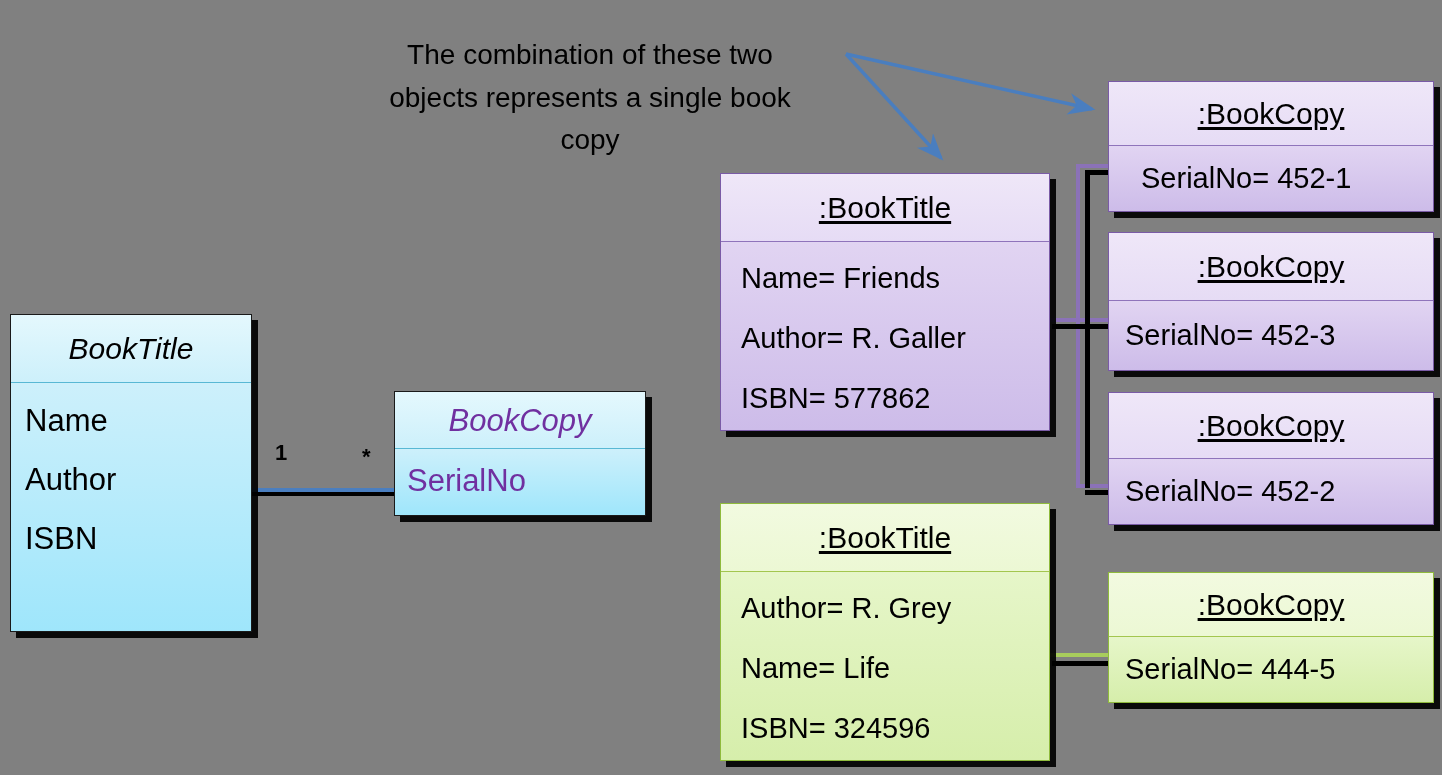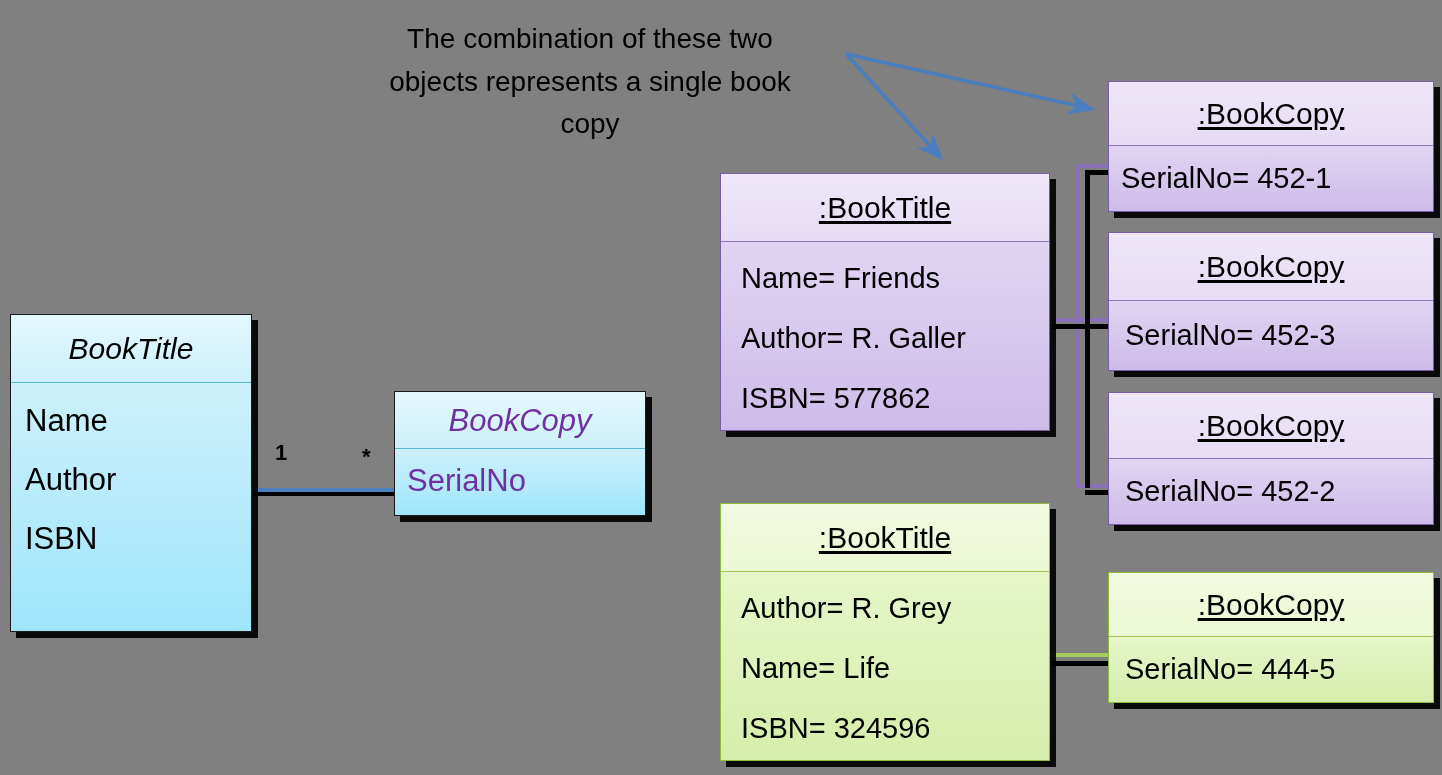--- a/index.html
+++ b/index.html
@@ -147,21 +147,21 @@
     width: 1442px;
     height: 775px;
     pointer-events: none;
   }
 </style>
 </head>
 <body>
 
 <div id="canvas">
 
-  <div id="note" style="left:340px; top:18px; width:500px;">The combination of these two
+  <div id="note" style="left:340px; top:34px; width:500px;">The combination of these two
 objects represents a single book
 copy</div>
 
   <svg class="overlay">
     <defs>
       <marker id="ahead" markerWidth="9" markerHeight="9" refX="7" refY="3.2" orient="auto" markerUnits="strokeWidth">
         <path d="M0,0 L8,3.2 L0,6.4 L2.4,3.2 Z" fill="#4a7ebf"></path>
       </marker>
     </defs>
     <line x1="846" y1="54" x2="1092" y2="109" stroke="#4a7ebf" stroke-width="3.4" marker-end="url(#ahead)"></line>
@@ -215,21 +215,21 @@
       <div class="uml-attr obj-attr" style="line-height:60px;">Name= Friends</div>
       <div class="uml-attr obj-attr" style="line-height:60px;">Author= R. Galler</div>
       <div class="uml-attr obj-attr" style="line-height:60px;">ISBN= 577862</div>
     </div>
   </div>
 
   <div class="uml-box obj-purple" style="left:1108px; top:81px; width:326px; height:131px;">
     <div class="uml-head" style="height:64px; line-height:64px;">
       <span class="obj-title">:BookCopy</span>
     </div>
-    <div class="uml-body" style="height:65px; padding:0 0 0 12px;">
+    <div class="uml-body" style="height:65px; padding:0 0 0 32px;">
       <div class="uml-attr obj-attr" style="line-height:64px;">SerialNo= 452-1</div>
     </div>
   </div>
 
   <div class="uml-box obj-purple" style="left:1108px; top:232px; width:326px; height:139px;">
     <div class="uml-head" style="height:68px; line-height:68px;">
       <span class="obj-title">:BookCopy</span>
     </div>
     <div class="uml-body" style="height:69px; padding:0 0 0 16px;">
       <div class="uml-attr obj-attr" style="line-height:68px;">SerialNo= 452-3</div>

